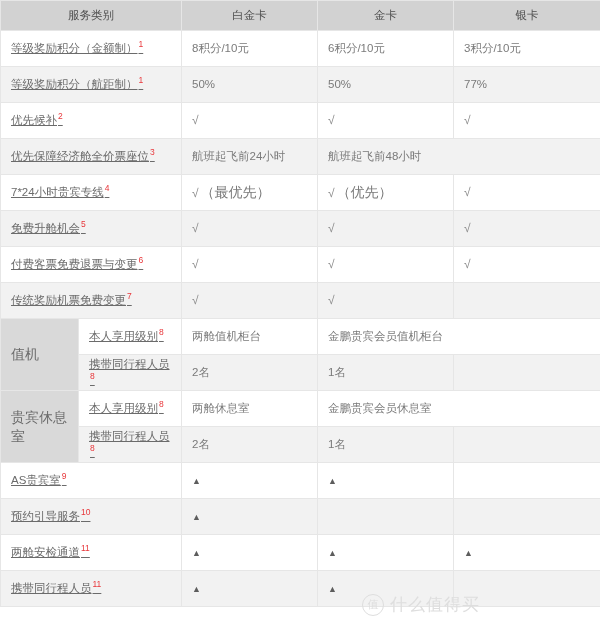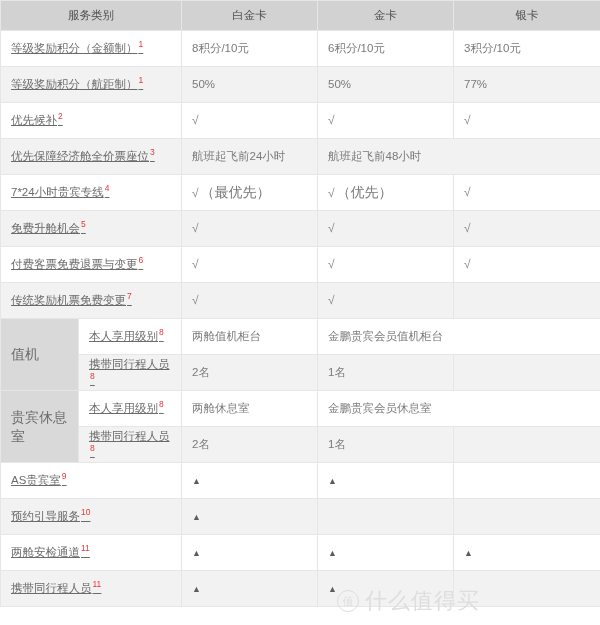--- a/index.html
+++ b/index.html
@@ -129,21 +129,21 @@
     border: 1.5px solid #dedede;
     color: #dedede;
     font-size: 11px;
     display: flex;
     align-items: center;
     justify-content: center;
     font-family: "DejaVu Sans", sans-serif;
   }
   .watermark .wm-text {
     color: #dedede;
-    font-size: 22px;
+    font-size: 17px;
     letter-spacing: 1px;
     font-family: "DejaVu Sans", sans-serif;
   }
 </style>
 </head>
 <body>
 
 <div class="table-wrap">
   <table class="benefits">
     <colgroup>

